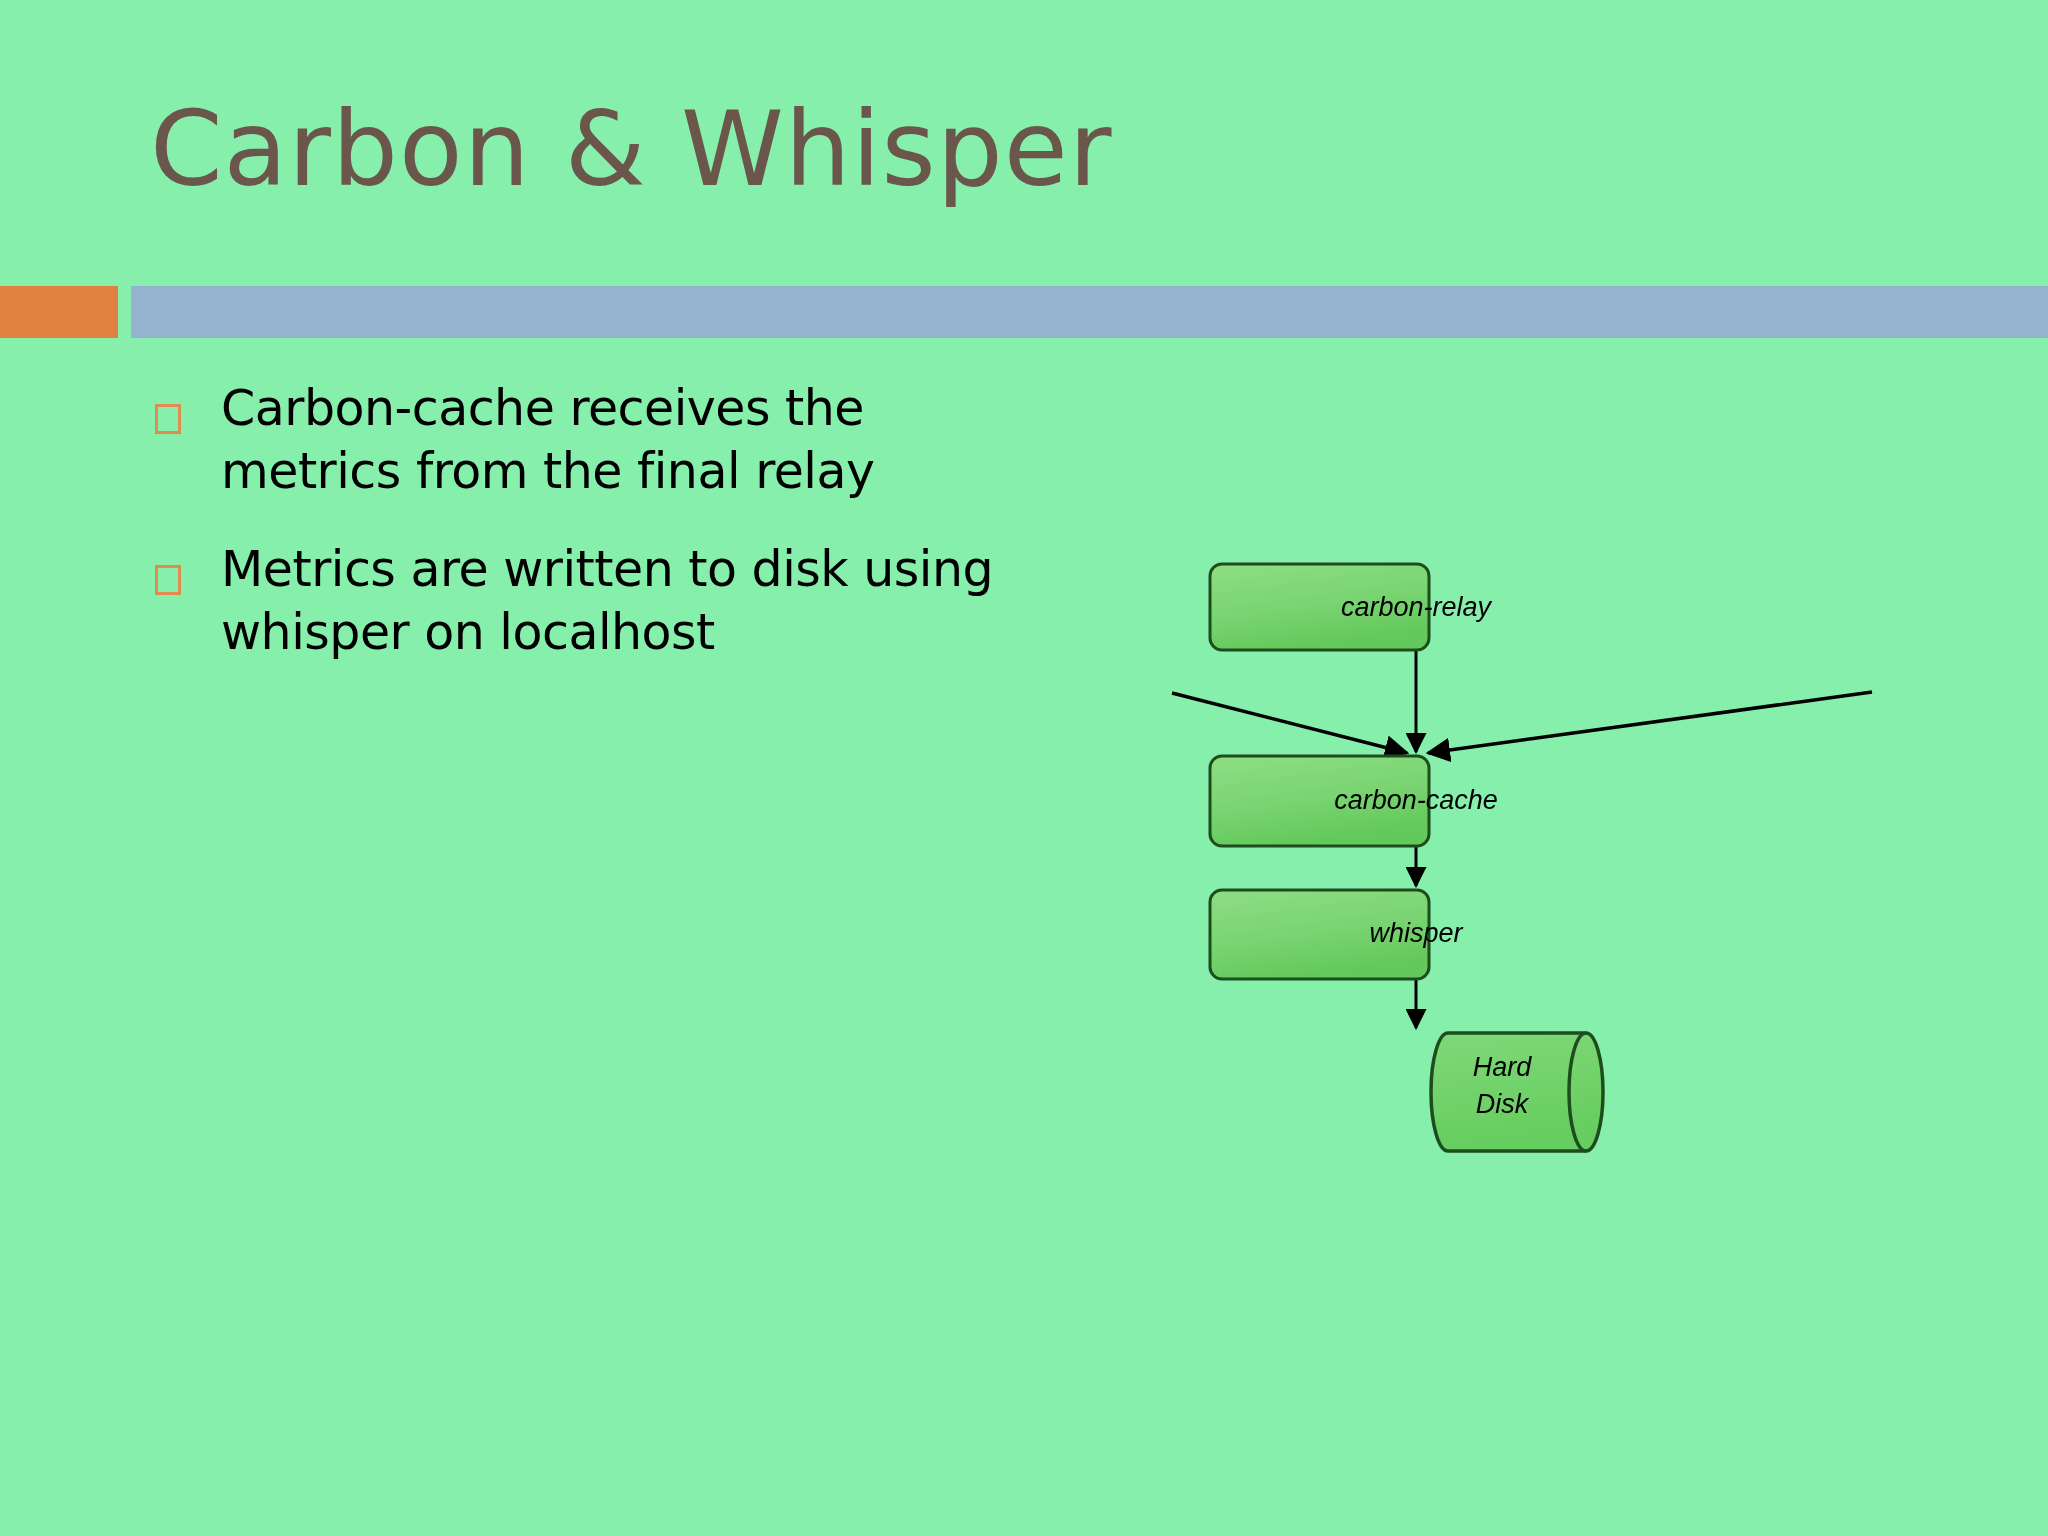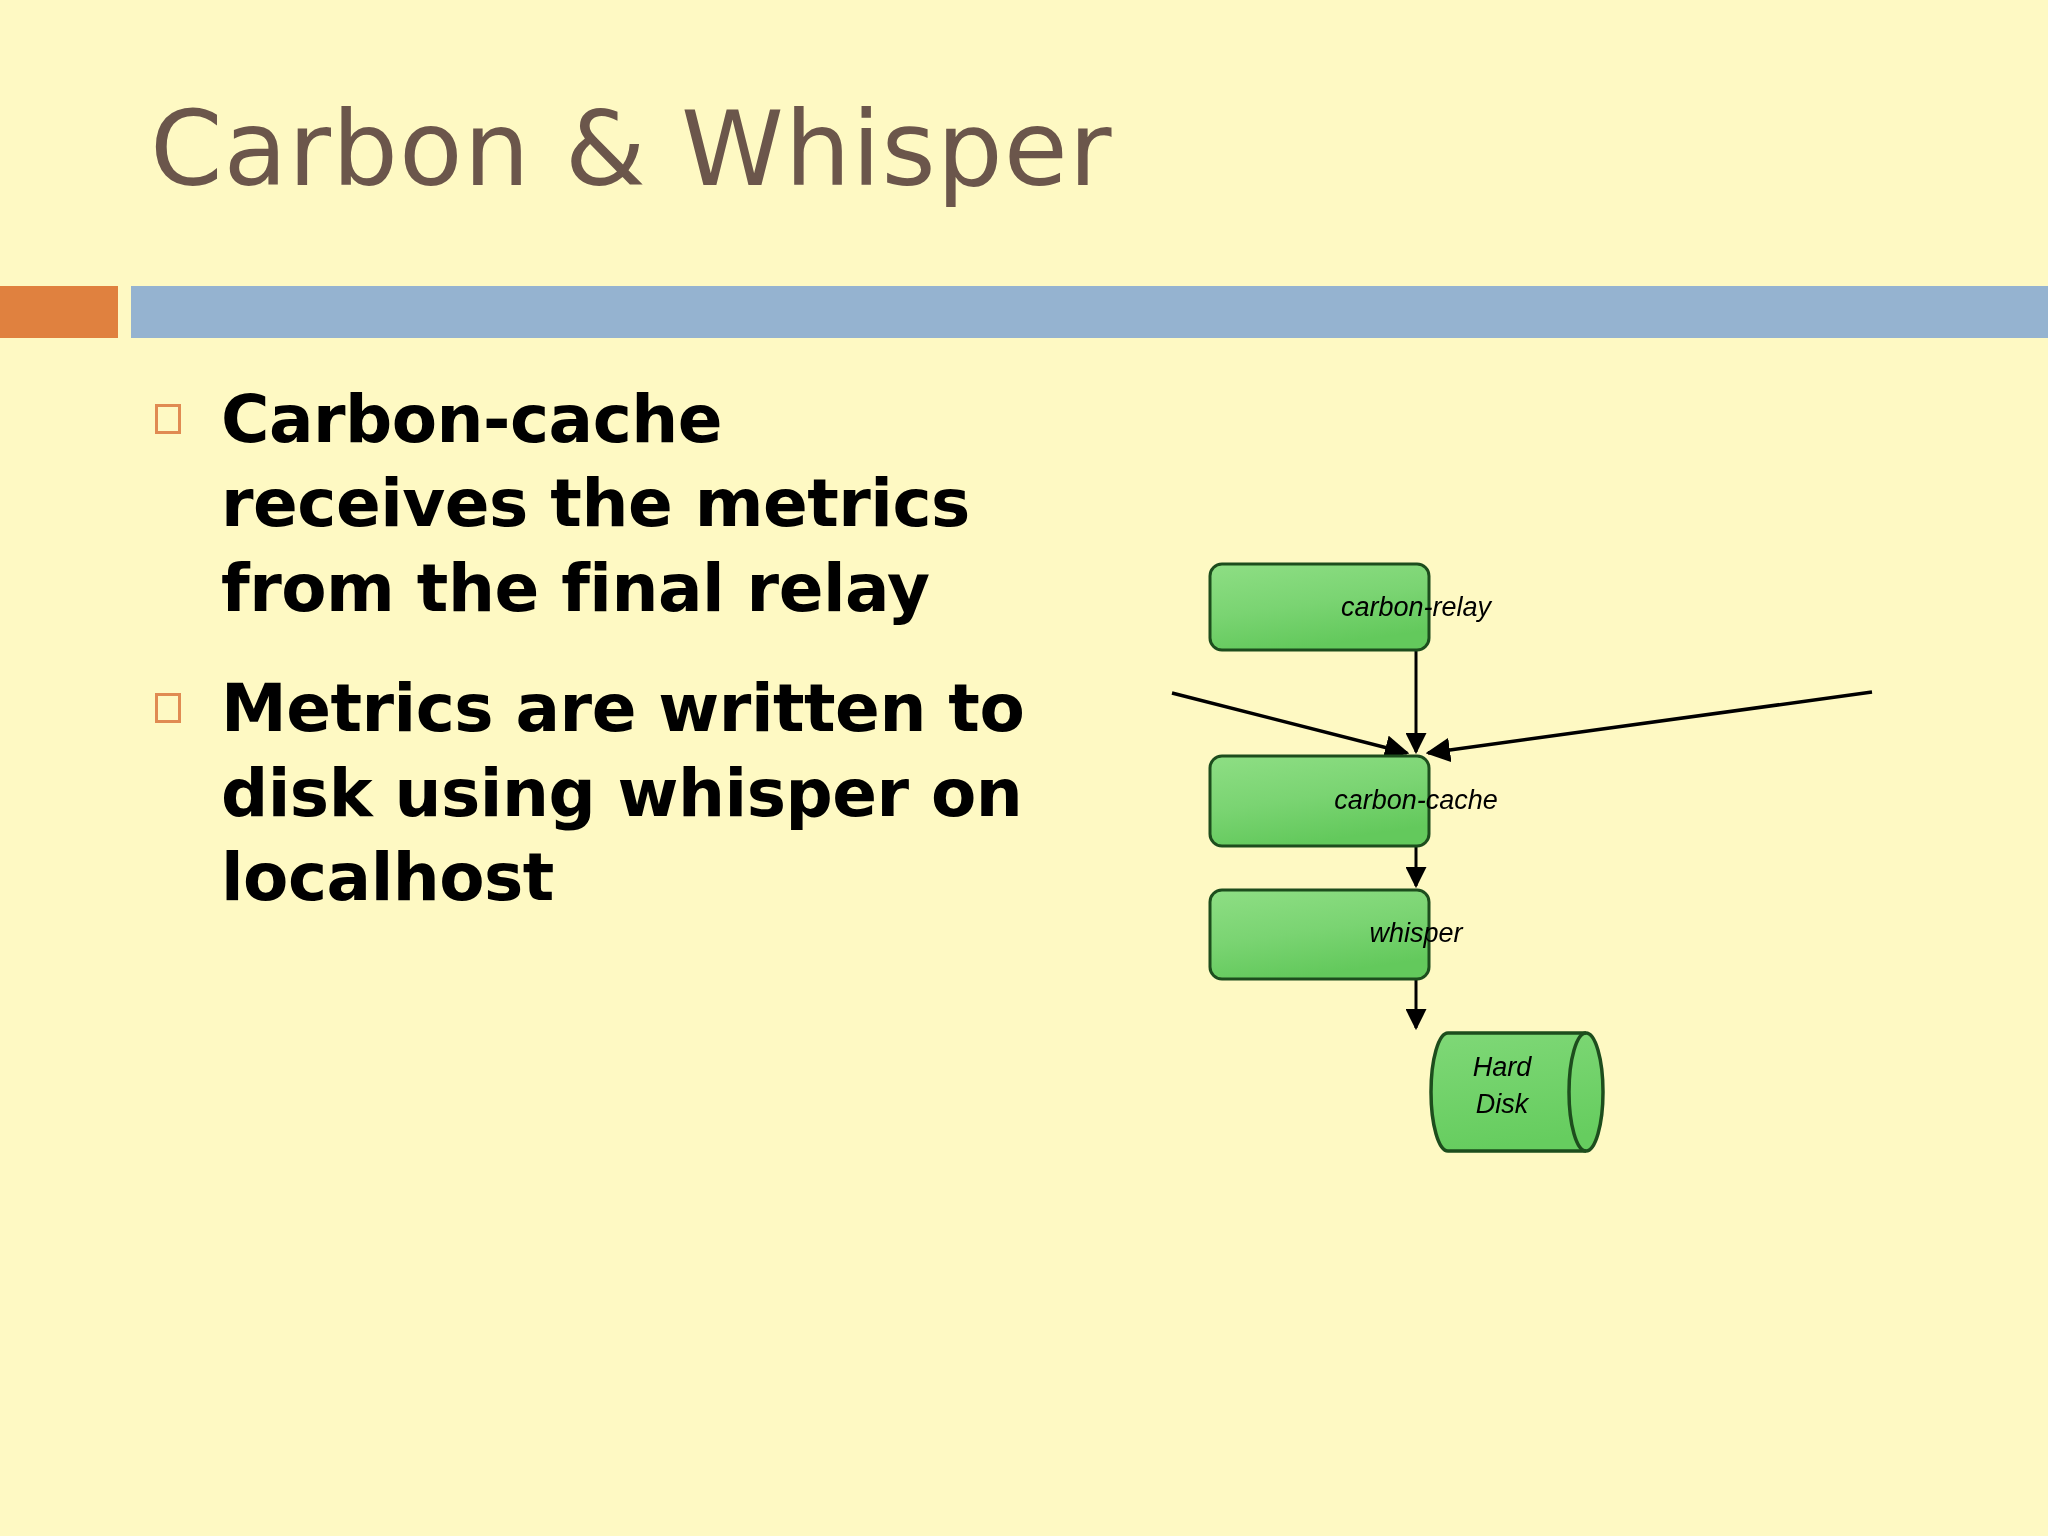--- a/index.html
+++ b/index.html
@@ -5,21 +5,21 @@
   * { margin:0; padding:0; box-sizing:border-box; }
   html, body {
     width:2048px; height:1536px;
     background:#ffffff;
     font-family:"Liberation Sans", sans-serif;
     overflow:hidden;
   }
   #slide {
     position:relative;
     width:2048px; height:1536px;
-    background:#fef9c3;
+    background:#86efac;
   }
 
   
   #slide-title {
     position:absolute;
     left:150px; top:95px;
     width:1500px;
     font-family:"DejaVu Sans", sans-serif;
     font-size:104px;
     font-weight:400;
@@ -63,22 +63,22 @@
     flex:0 0 auto;
     width:26px; height:30px;
     border:3px solid #e08b52;
     margin-top:26px;
     margin-right:40px;
     background:transparent;
   }
   .bullet-text {
     flex:1 1 auto;
     font-family:"DejaVu Sans", sans-serif;
-    font-size:66px;
-    font-weight:700;
+    font-size:49px;
+    font-weight:400;
     color:#000000;
     line-height:1.28;
     letter-spacing:-0.5px;
   }
 
   
   #diagram {
     position:absolute;
     left:1130px; top:530px;
     width:800px; height:680px;font-style:italic;

